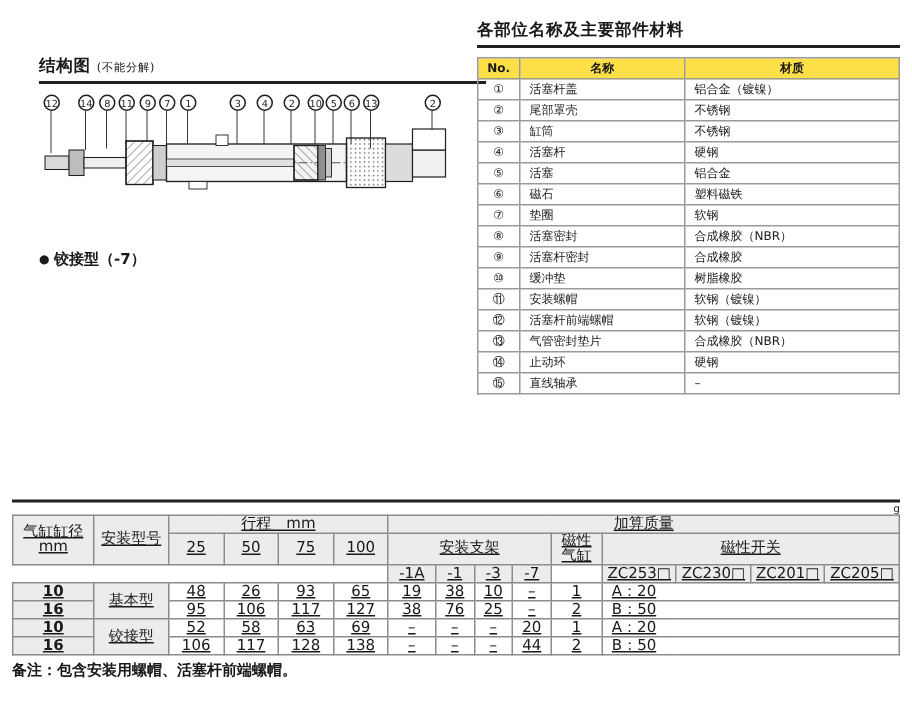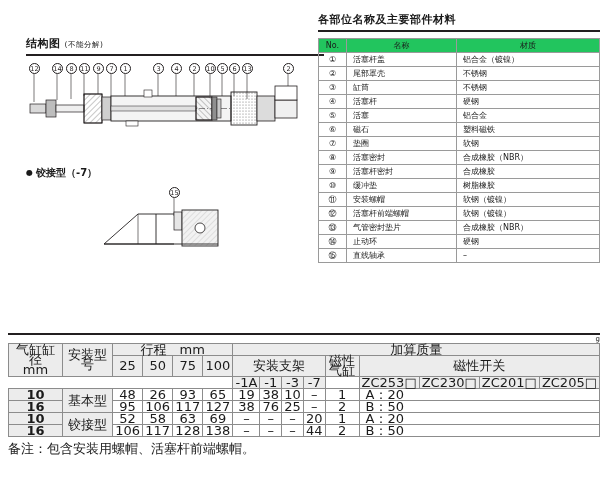--- a/index.html
+++ b/index.html
@@ -50,42 +50,42 @@
   
   table { border-collapse: collapse; }
   .parts { width: 282px; font-size: 8px; }
   .parts th, .parts td {
     border: 1px solid #9a9a9a;
     padding: 1px 3px;
     height: 13px;
     line-height: 11px;
   }
   .parts thead th {
-    background: #22c55e;
-    font-weight: normal;
+    background: #fde047;
+    font-weight: bold;
     text-align: center;
   }
   .parts td.no { width: 28px; text-align:center; }
   .parts td.nm { width: 110px; text-align:left; padding-left:6px;}
   .parts td.mt { text-align:left; padding-left:6px; }
 
   
   #mass-wrap { position:absolute; left:8px; top:330px; width:592px; }
-  .mass { width: 592px; font-size: 13px; }
+  .mass { width: 592px; font-size: 10px; text-decoration: underline; }
   .mass th, .mass td {
     border: 1px solid #8c8c8c;
     text-align: center;
     padding: 0 2px;
     line-height: 10px;
     height: 12px;
   }
   .mass th { background:#ececec; font-weight: normal; }
   .mass td.shade { background:#ececec; }
   .mass .bold { font-weight: bold; }
-  .note { font-size: 13px; margin-top: 3px; }
+  .note { font-size: 10px; margin-top: 3px; font-weight: bold; }
   .gunit { font-size:7px; text-align:right; width:592px; }
 </style>
 </head>
 <body>
 
 <div class="page">
 
   <div id="left-col">
 
     <div class="sec-title">
@@ -168,43 +168,20 @@
       <div class="cnum" style="left:163px;top:7px;">2</div>
       <div class="cnum" style="left:179px;top:7px;">10</div>
       <div class="cnum" style="left:191px;top:7px;">5</div>
       <div class="cnum" style="left:203px;top:7px;">6</div>
       <div class="cnum" style="left:216px;top:7px;">13</div>
       <div class="cnum" style="left:257px;top:7px;">2</div>
     </div>
 
     <div class="bullet-title" style="margin-top:14px;">铰接型（-7）</div>
 
-    <div class="drawing2">
-      <svg width="298" height="76" viewBox="0 0 298 76">
-        <defs>
-          <pattern id="hatchC" width="4" height="4" patternUnits="userSpaceOnUse" patternTransform="rotate(45)">
-            <line x1="0" y1="0" x2="0" y2="4" stroke="#555" stroke-width="0.6"></line>
-          </pattern>
-        </defs>
-
-        <line x1="148" y1="16" x2="148" y2="34" stroke="#231f20" stroke-width="0.6"></line>
-
-        <rect x="148" y="30" width="8" height="18" fill="#e6e6e6" stroke="#231f20" stroke-width="0.7"></rect>
-        <rect x="156" y="28" width="36" height="36" fill="#f2f2f2" stroke="#231f20" stroke-width="0.9"></rect>
-        <rect x="156" y="28" width="36" height="36" fill="url(#hatchC)" opacity="0.45"></rect>
-        <circle cx="174" cy="46" r="5" fill="#ffffff" stroke="#231f20" stroke-width="0.8"></circle>
-
-        <path d="M78 62 L112 32 L130 32 L130 62 Z" fill="#ffffff" stroke="#231f20" stroke-width="0.9"></path>
-        <line x1="112" y1="32" x2="112" y2="62" stroke="#231f20" stroke-width="0.6"></line>
-        <line x1="130" y1="32" x2="148" y2="32" stroke="#231f20" stroke-width="0.9"></line>
-        <line x1="130" y1="62" x2="148" y2="62" stroke="#231f20" stroke-width="0.9"></line>
-        <line x1="78" y1="62" x2="192" y2="62" stroke="#231f20" stroke-width="0.9"></line>
-      </svg>
-      <div class="cnum" style="left:143px; top:5px;">15</div>
-    </div>
   </div>
 
   <div id="right-col">
     <div class="sec-title">各部位名称及主要部件材料</div>
     <div class="hrule" style="margin-top:3px;margin-bottom:6px;"></div>
 
     <table class="parts">
       <thead>
         <tr>
           <th style="width:28px;">No.</th>

